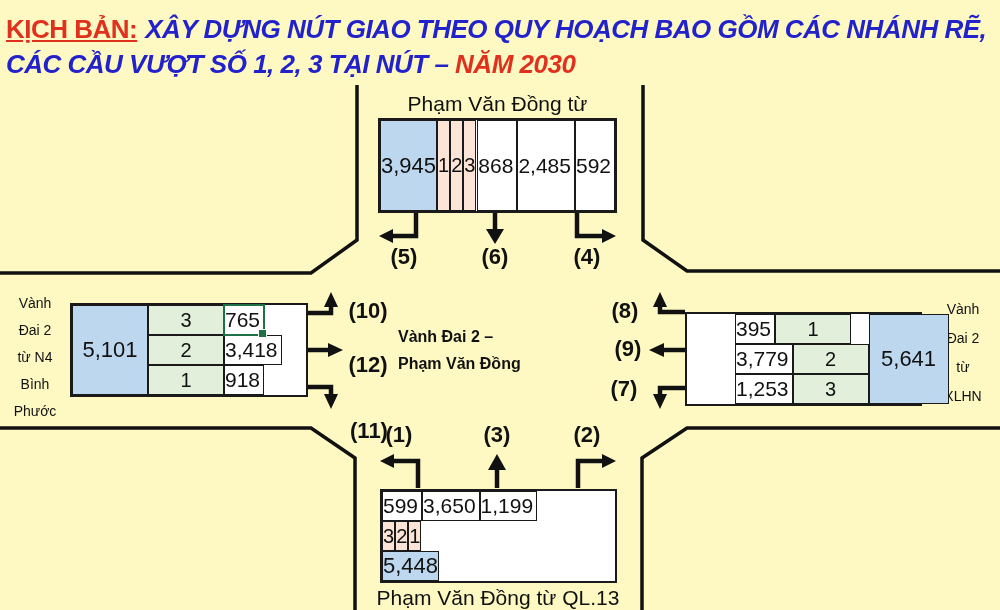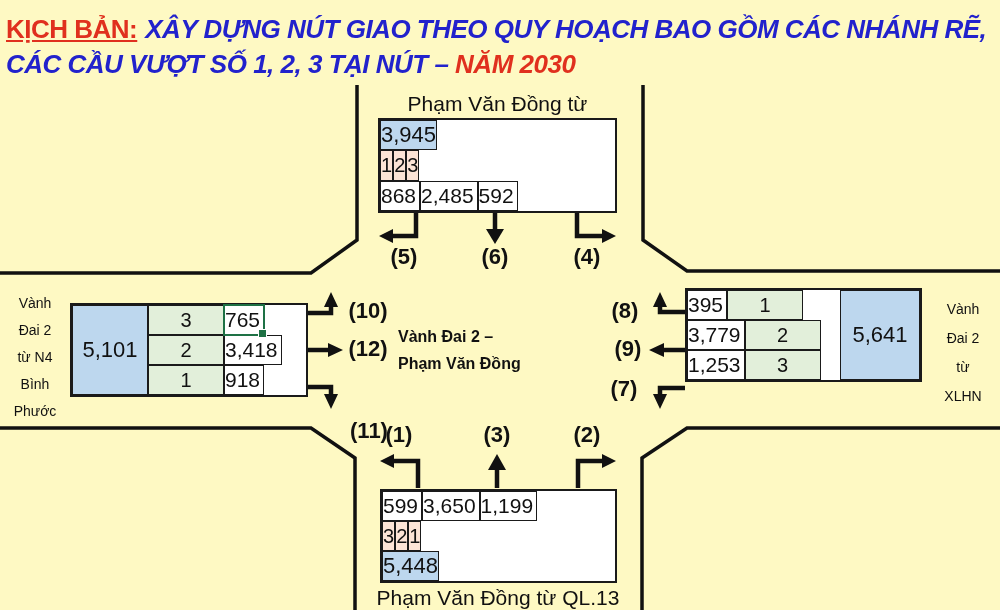--- a/index.html
+++ b/index.html
@@ -110,21 +110,21 @@
         <polygon class="head" points="660,409 653,394 667,394"></polygon>
       </g>
   </svg>
 
   <div class="center-lbl">
     <div>Vành Đai 2 –</div>
     <div>Phạm Văn Đồng</div>
   </div>
 
   <div class="apr-name" style="left:378px;top:92px;width:239px;">Phạm Văn Đồng từ QL.1A</div>
-  <div class="tbl" style="left:378px;top:118px;width:239px;height:95px;flex-direction:column;text-align:right;">
+  <div class="tbl" style="left:378px;top:118px;width:239px;height:95px;flex-direction:row;text-align:right;">
     <div class="r">
         <div class="c fill-blue tot">3,945</div>
       </div>
     <div class="r">
       <div class="c fill-peach">1</div>
       <div class="c fill-peach">2</div>
       <div class="c fill-peach">3</div>
     </div>
     <div class="r">
       <div class="c num">868</div>
@@ -154,30 +154,30 @@
         <div class="c fill-green" style="flex:0 0 76px;">2</div>
         <div class="c num">3,418</div>
       </div>
       <div class="r">
         <div class="c fill-green" style="flex:0 0 76px;">1</div>
         <div class="c num">918</div>
       </div>
     </div>
   </div>
   <div class="mv" style="left:342px;top:298px;">(10)</div>
-  <div class="mv" style="left:342px;top:336px;">(12)</div>
+  <div class="mv" style="left:342px;top:352px;">(12)</div>
   <div class="mv" style="left:343px;top:374px;margin-top:44px;">(11)</div>
 
   <div class="apr-side" style="left:929px;top:295px;width:68px;">
     <div style="line-height:29px;">Vành</div>
     <div style="line-height:29px;">Đai 2</div>
     <div style="line-height:29px;">từ</div>
     <div style="line-height:29px;">XLHN</div>
   </div>
-  <div class="tbl" style="left:685px;top:288px;width:237px;height:94px;">
+  <div class="tbl" style="left:685px;top:312px;width:237px;height:94px;padding-left:48px;">
     <div class="col">
       <div class="r">
         <div class="c num">395</div>
         <div class="c fill-green" style="flex:0 0 76px;">1</div>
       </div>
       <div class="r">
         <div class="c num">3,779</div>
         <div class="c fill-green" style="flex:0 0 76px;">2</div>
       </div>
       <div class="r">

